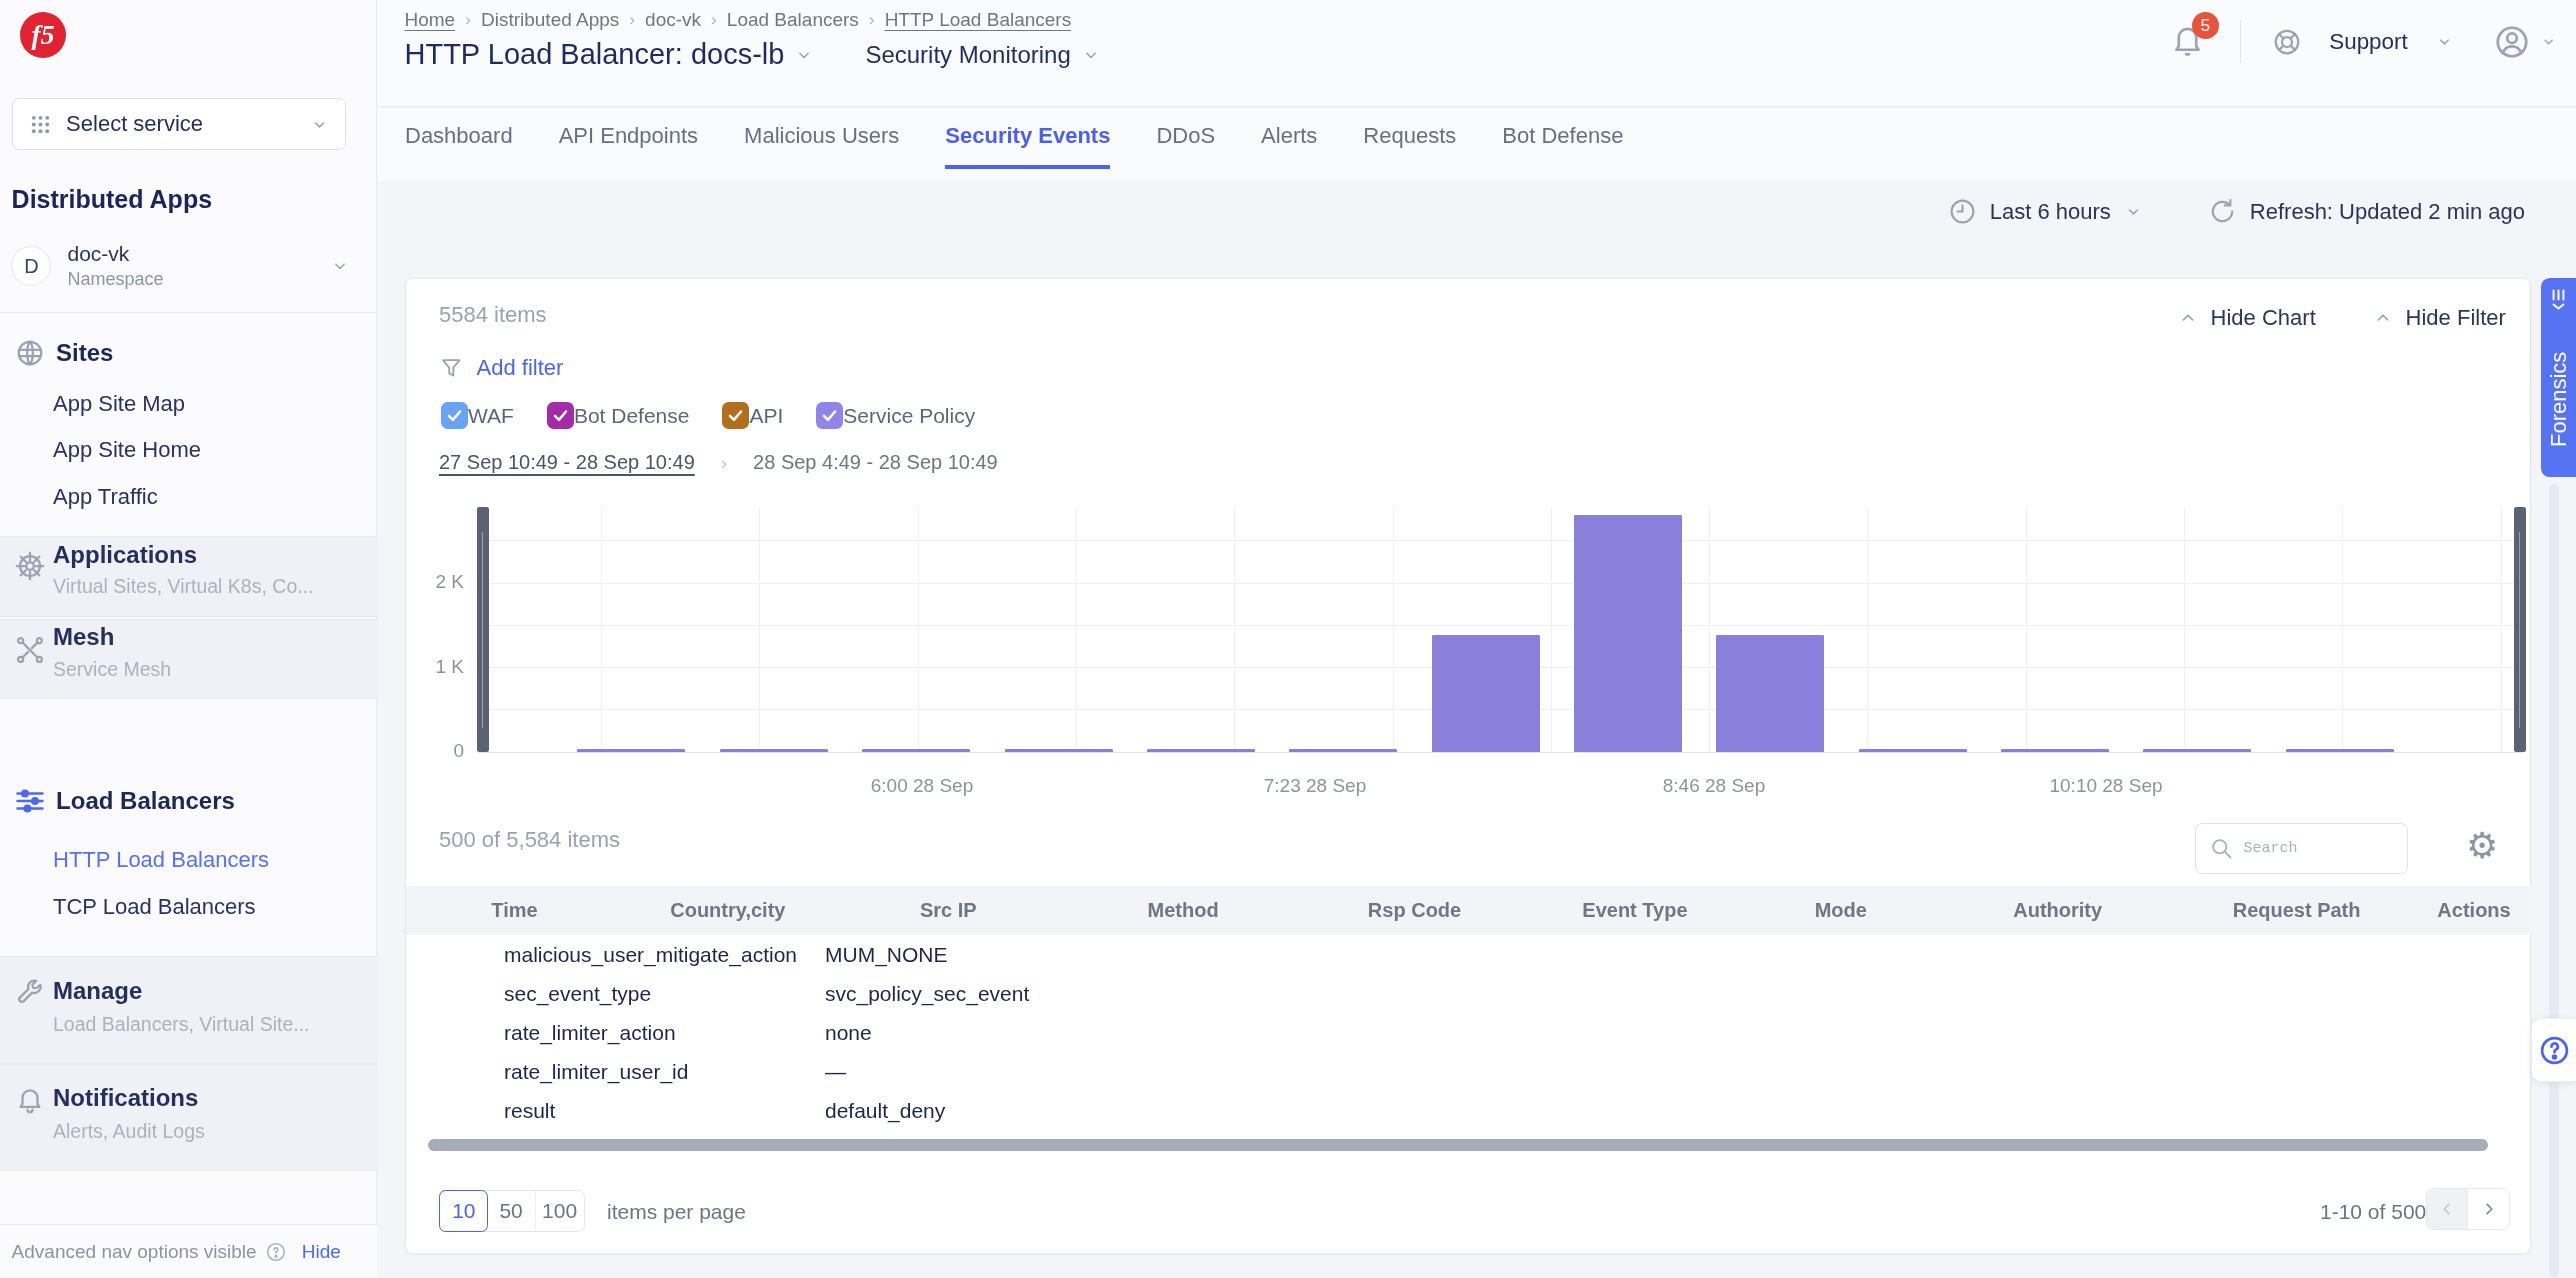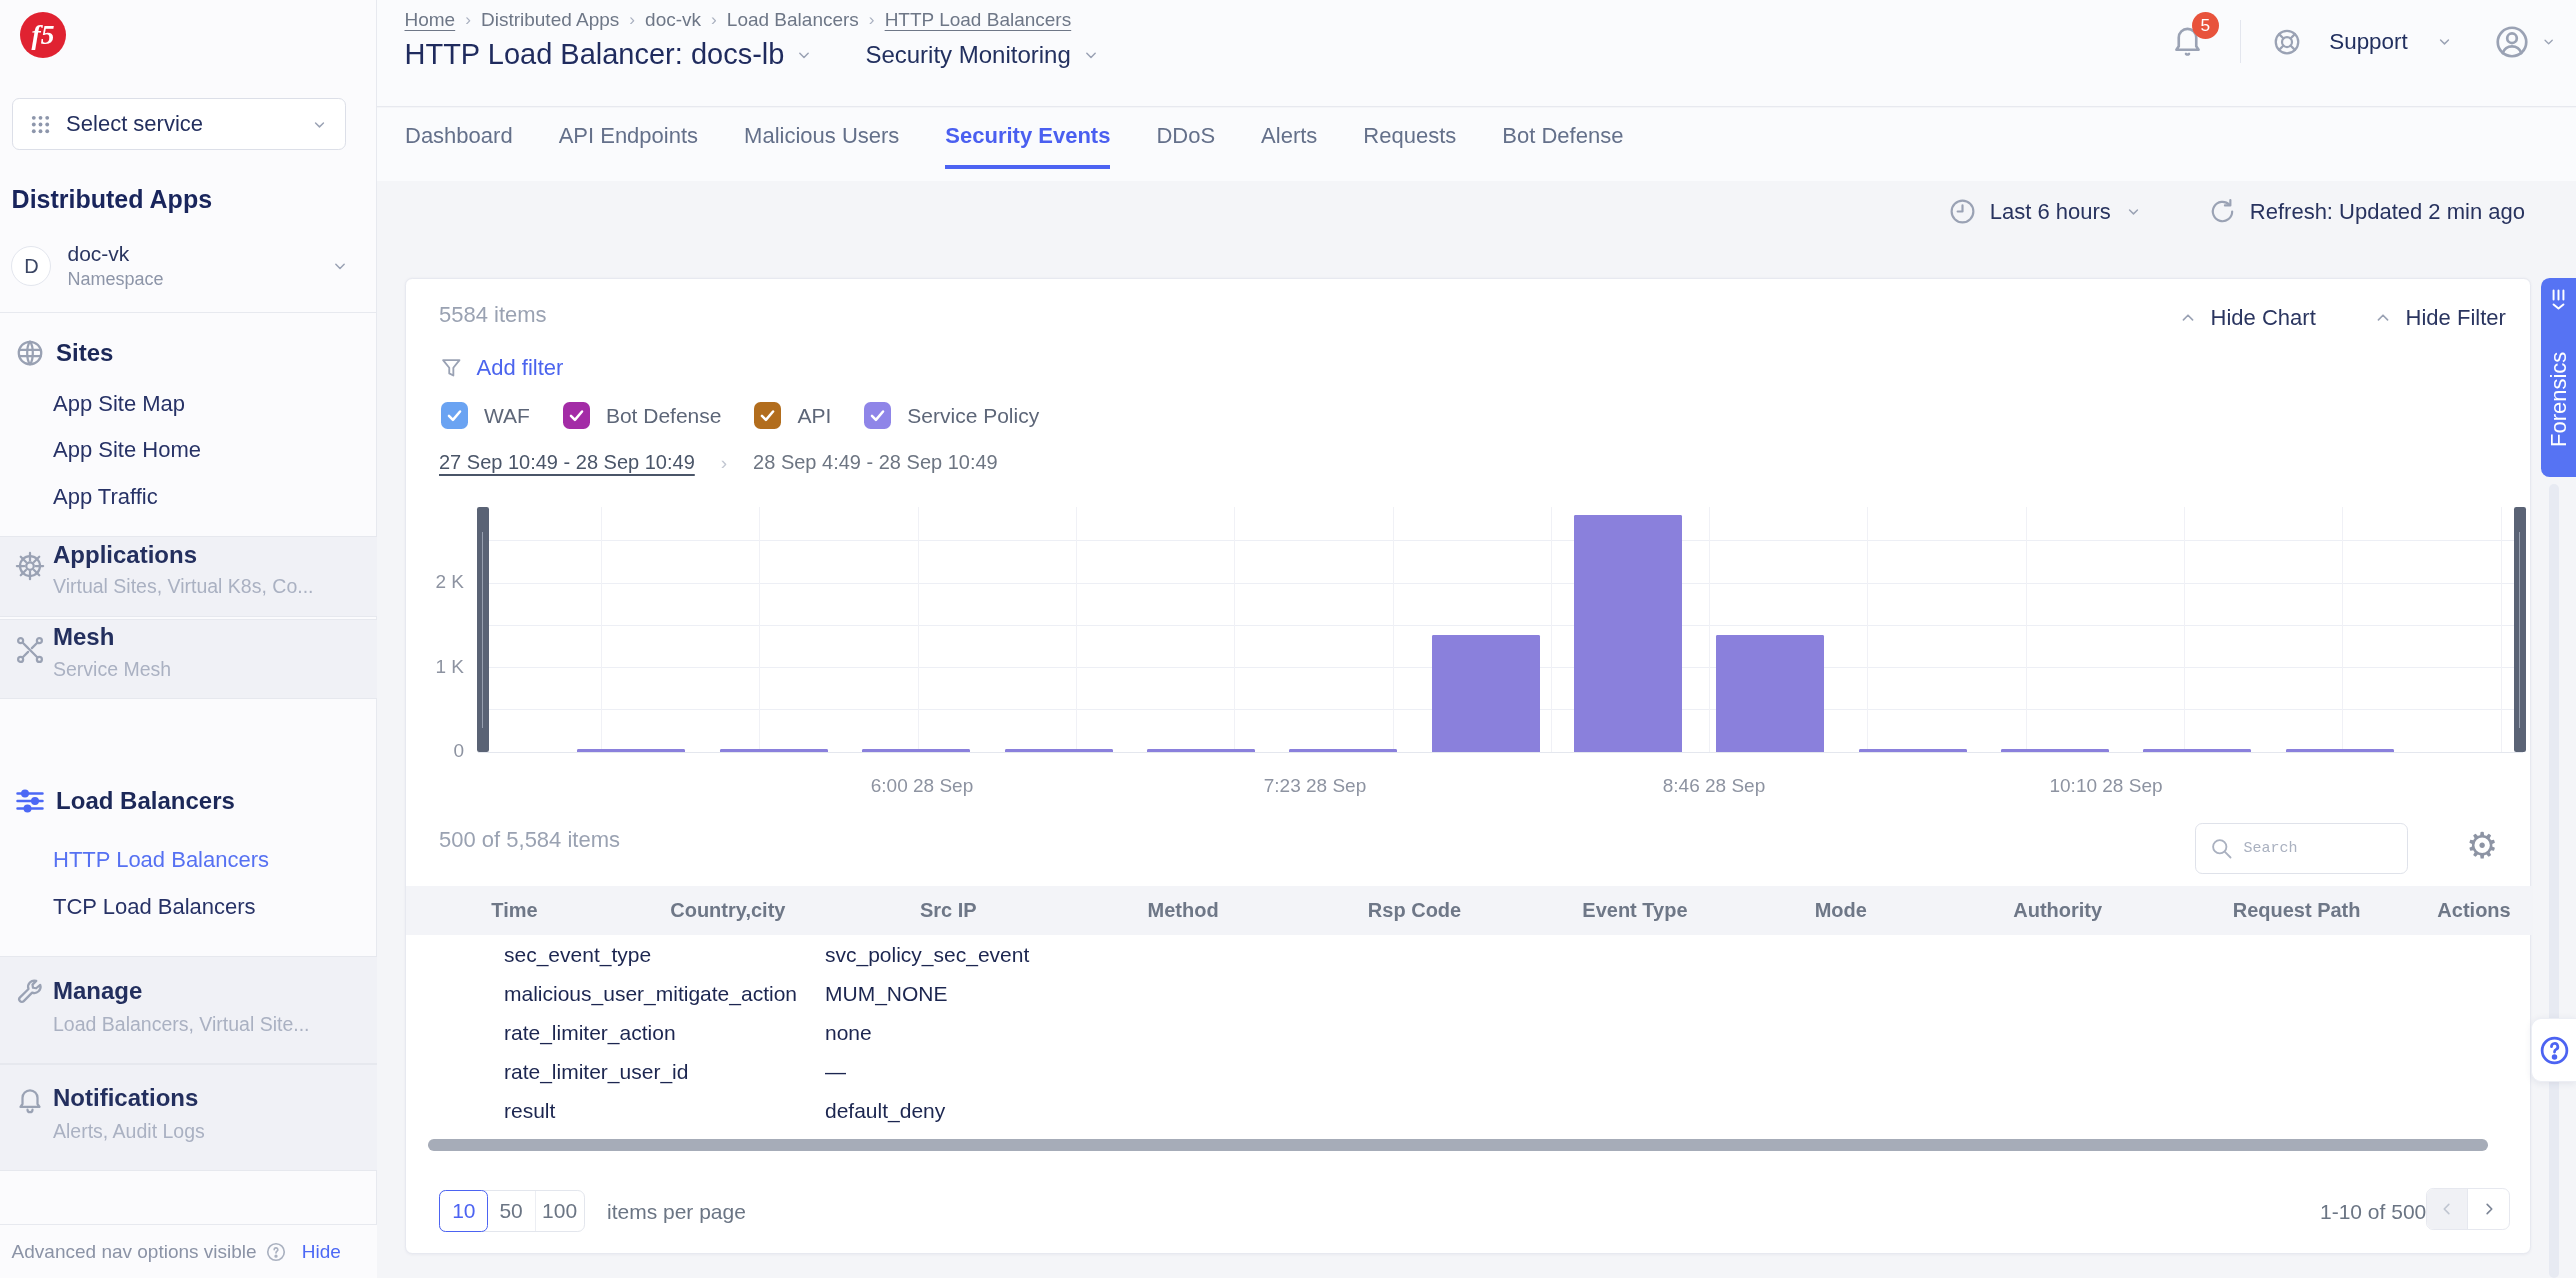--- a/index.html
+++ b/index.html
@@ -54,21 +54,21 @@
 
 #toolbar{position:absolute;right:51px;top:197px;display:flex;align-items:center;gap:65px}
 .tool-item{display:flex;align-items:center;gap:13px;font-size:22px;color:#28335f;cursor:pointer}
 .tool-icon{color:#9aa2b4}
 
 #card{position:absolute;left:405px;top:278px;width:2126px;height:976px;background:#fff;border:0.7px solid #e7e9f0;border-radius:7.2px;box-shadow:0 0.7px 2.9px rgba(30,40,90,.05)}
 #items-count{position:absolute;left:33px;top:23px;font-size:22px;color:#9aa2b2}
 .hide-link{position:absolute;top:26px;display:flex;align-items:center;gap:11.6px;font-size:22px;color:#2a3560;cursor:pointer}
 #add-filter{position:absolute;left:33px;top:76px;display:flex;align-items:center;gap:13px;font-size:22px;color:#4b64ee;cursor:pointer}
 #filters{position:absolute;left:35px;top:123px;display:flex;align-items:center;gap:33px}
-.filter{display:flex;align-items:center;gap:16px;cursor:pointer}
+.filter{display:flex;align-items:center;cursor:pointer}
 .fbox{width:27px;height:27px;border-radius:6.5px;display:flex;align-items:center;justify-content:center}
 .flabel{font-size:21px;color:#5d6678}
 #dates{position:absolute;left:33px;top:172px;display:flex;align-items:center;gap:26px;font-size:20px}
 #date-primary{color:#4a5568;text-decoration:underline;text-underline-offset:5px;cursor:pointer}
 #date-sep{color:#c2c7d2;font-size:19px}
 #date-secondary{color:#6d7582}
 
 #chart{position:absolute;left:0;top:0;width:2126px;height:976px;pointer-events:none}
 .hline{position:absolute;height:0.7px;background:#edeff5}
 .vline{position:absolute;width:0.7px;background:#f0f1f6}
@@ -485,26 +485,26 @@
       <div class="th" style="width: 239px;">Method</div>
       <div class="th" style="width: 224px;">Rsp Code</div>
       <div class="th" style="width: 217px;">Event Type</div>
       <div class="th" style="width: 195px;">Mode</div>
       <div class="th" style="width: 239px;">Authority</div>
       <div class="th" style="width: 239px;">Request Path</div>
       <div class="th" style="width: 116px;">Actions</div>
     </div>
   <div id="rows">
       <div class="row">
+        <span class="k">malicious_user_mitigate_action</span>
+        <span class="v">MUM_NONE</span>
+      </div>
+      <div class="row">
         <span class="k">sec_event_type</span>
         <span class="v">svc_policy_sec_event</span>
-      </div>
-      <div class="row">
-        <span class="k">malicious_user_mitigate_action</span>
-        <span class="v">MUM_NONE</span>
       </div>
       <div class="row">
         <span class="k">rate_limiter_action</span>
         <span class="v">none</span>
       </div>
       <div class="row">
         <span class="k">rate_limiter_user_id</span>
         <span class="v">—</span>
       </div>
       <div class="row">

